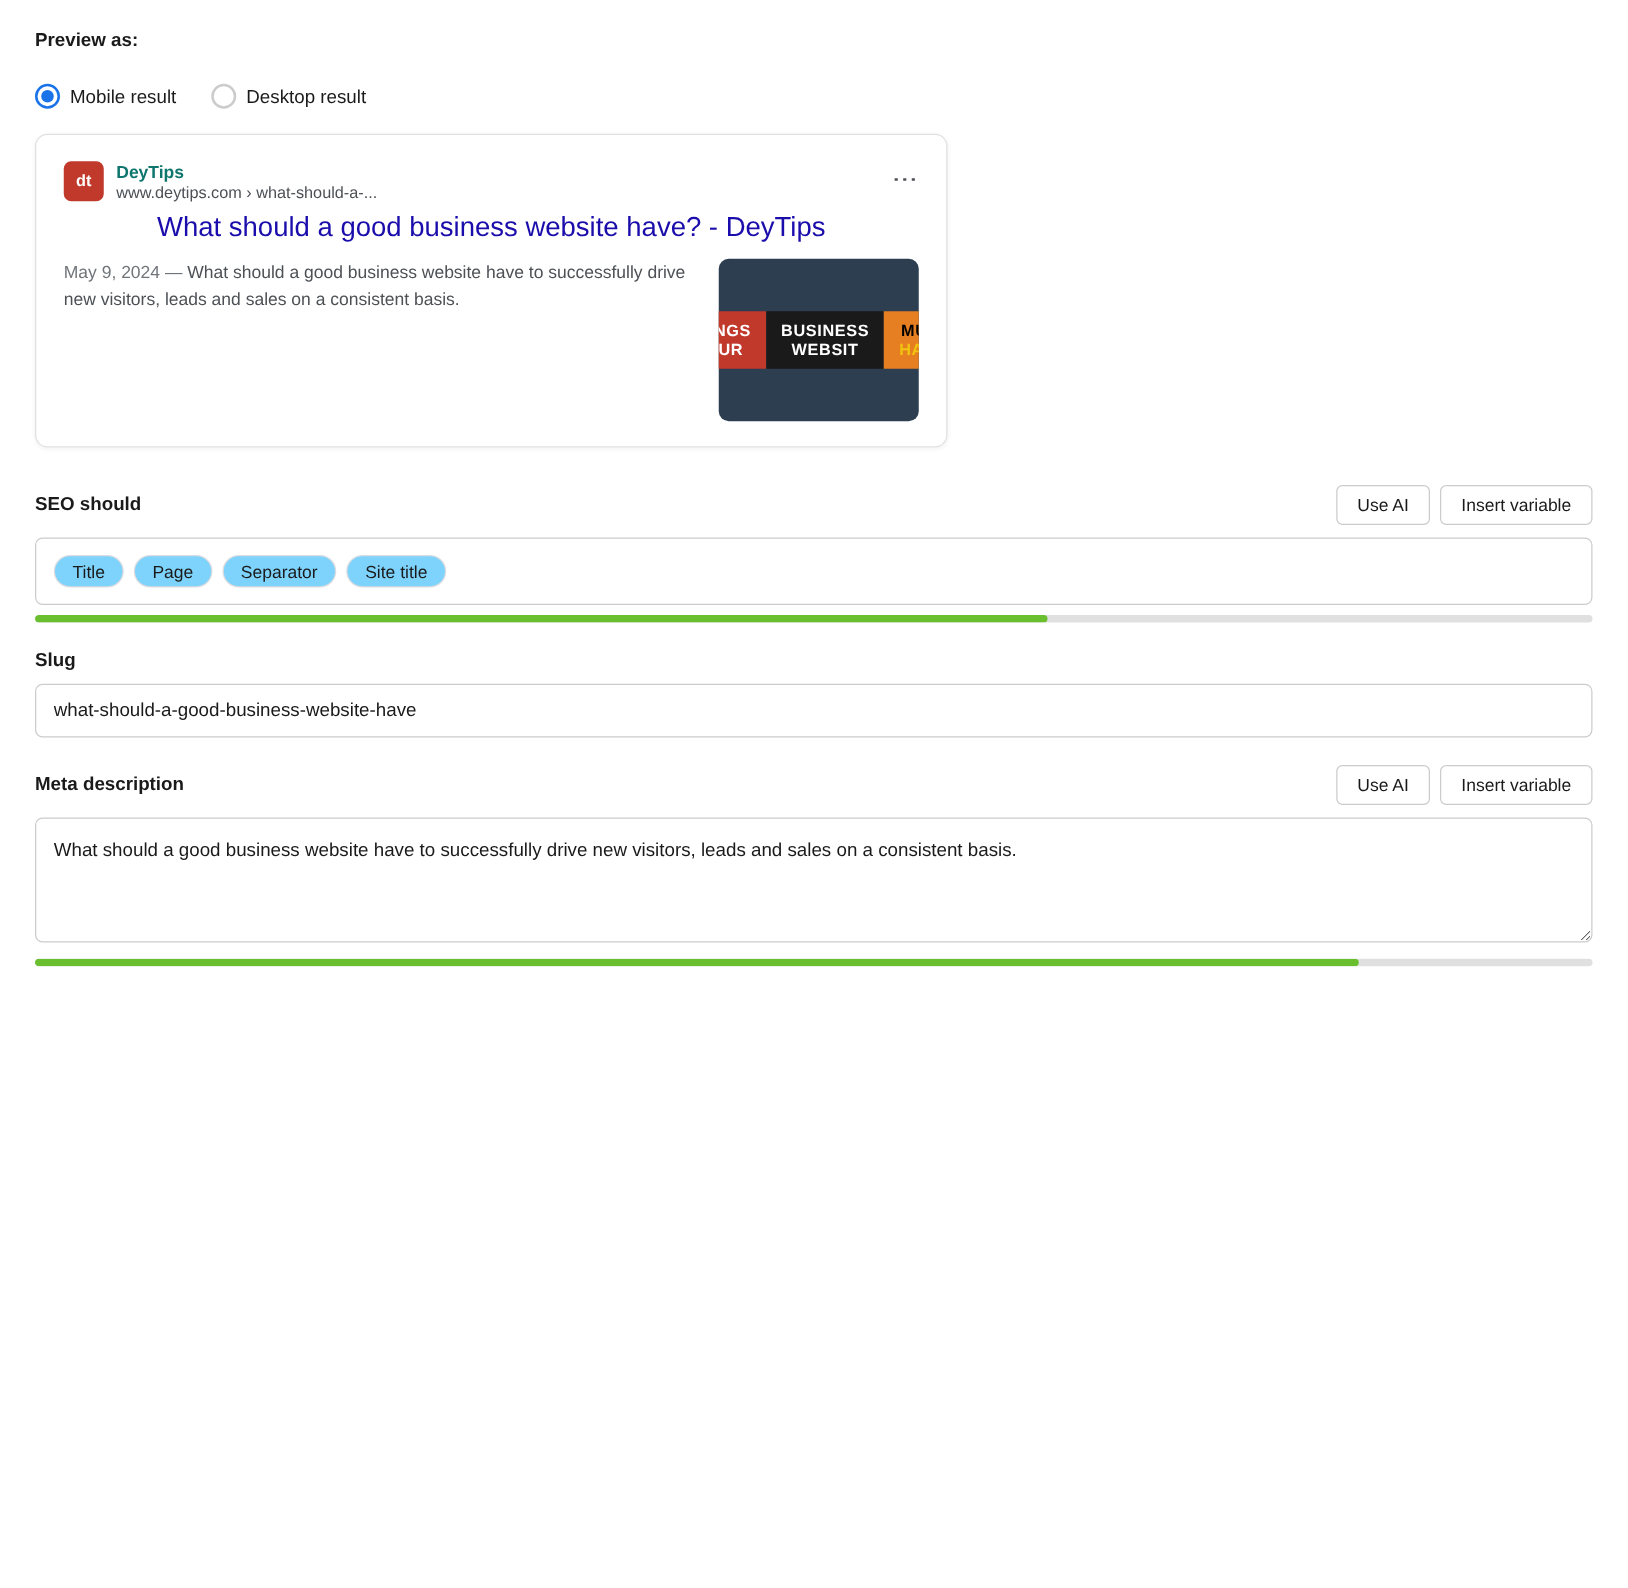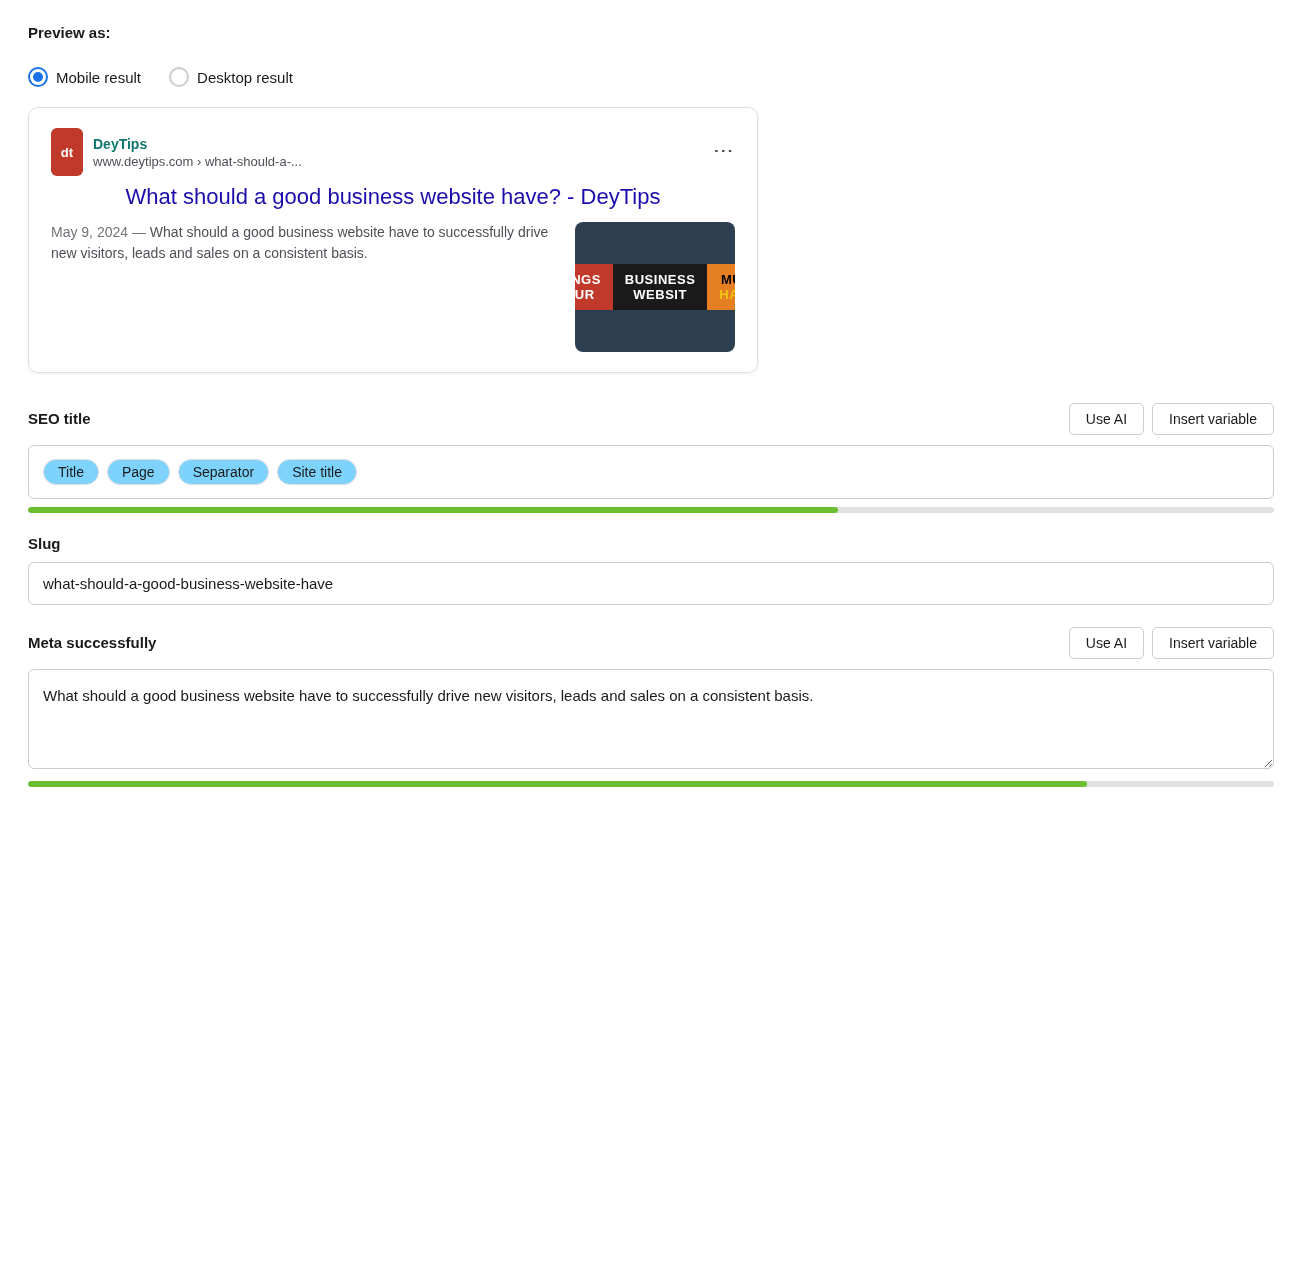--- a/index.html
+++ b/index.html
@@ -76,21 +76,21 @@
     }
 
     .card-site-info {
       display: flex;
       align-items: center;
       gap: 10px;
     }
 
     .site-favicon {
       width: 32px;
-      height: 48px;
+      height: 32px;
       background: #c0392b;
       border-radius: 6px;
       display: flex;
       align-items: center;
       justify-content: center;
       color: #fff;
       font-size: 13px;
       font-weight: bold;
     }
 
@@ -349,21 +349,21 @@
       <div class="thumb-line2">BUSINESS WEBSIT</div>
       <div class="thumb-line3">
         <span style="color:#000000;">MUST</span><span> HAVE!</span>
       </div>
     </div>
   </div>
 </div>
 
 
 <div class="section-row">
-  <span class="section-label">SEO title</span>
+  <span class="section-label">SEO should</span>
   <div class="button-group">
     <button class="btn-outline">Use AI</button>
     <button class="btn-outline">Insert variable</button>
   </div>
 </div>
 
 <div class="tag-input-area">
   <span class="tag">Title</span>
   <span class="tag">Page</span>
   <span class="tag">Separator</span>
@@ -375,21 +375,21 @@
 </div>
 
 
 <div class="section-row" style="margin-bottom:10px;">
   <span class="section-label">Slug</span>
 </div>
 <input class="slug-input" type="text" value="what-should-a-good-business-website-have" style="">
 
 
 <div class="section-row">
-  <span class="section-label">Meta successfully</span>
+  <span class="section-label">Meta description</span>
   <div class="button-group">
     <button class="btn-outline">Use AI</button>
     <button class="btn-outline">Insert variable</button>
   </div>
 </div>
 
 <textarea class="meta-textarea" style="">What should a good business website have to successfully drive new visitors, leads and sales on a consistent basis.</textarea>
 
 <div class="progress-bar-container">
   <div class="progress-bar-fill" style="width: 85%"></div>

